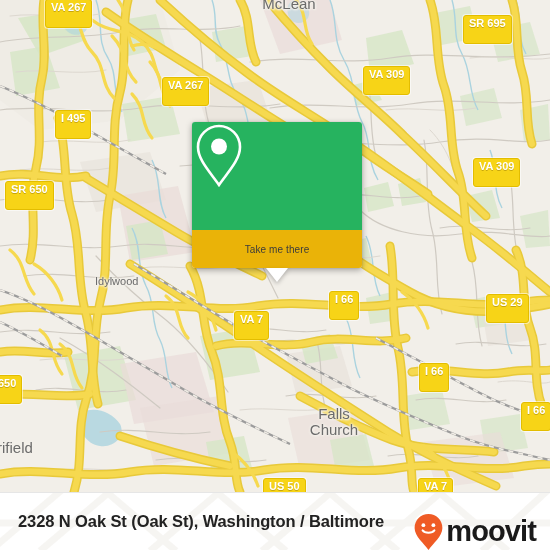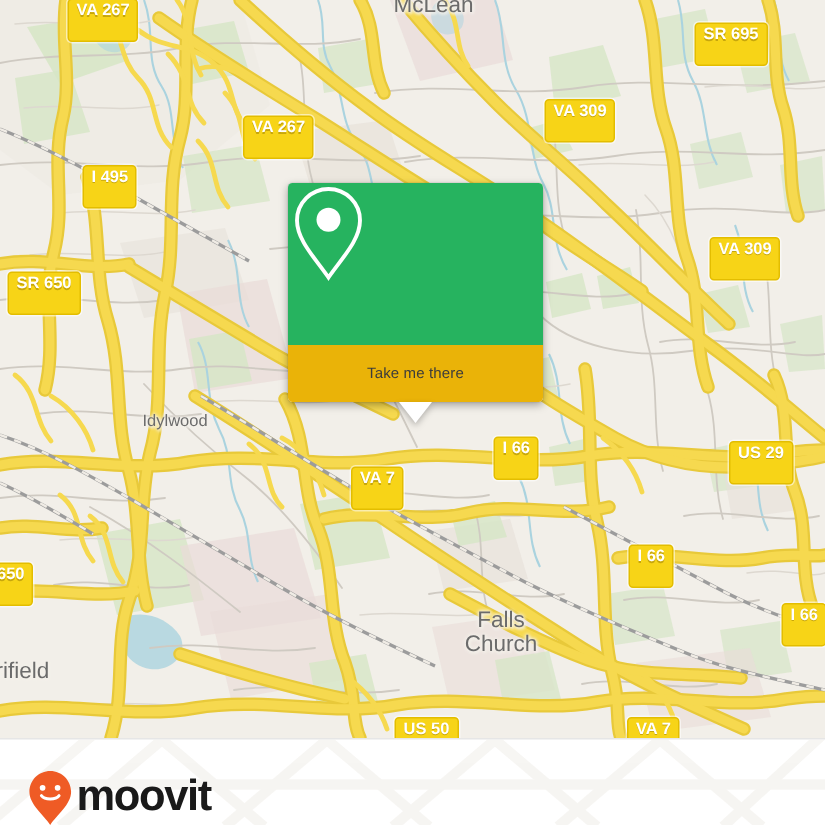--- a/index.html
+++ b/index.html
@@ -366,20 +366,23 @@
         <path d="M150,58 L230,-10"></path>
         <path d="M206,-10 L286,58"></path>
         <path d="M262,58 L342,-10"></path>
         <path d="M318,-10 L398,58"></path>
         <path d="M372,58 L452,-10"></path>
         <path d="M428,-10 L508,58"></path>
         <path d="M482,58 L560,-14"></path>
         <path d="M-10,30 L560,30"></path>
       </g>
     </svg>
+    <div id="footer-address">
+      <span>2328 N Oak St (Oak St), Washington / Baltimore</span>
+    </div>
     <div id="brand">
       <svg width="31" height="38" viewBox="0 0 31 38">
         <path d="M15.5 1 C7.8 1 1.6 7.2 1.6 14.9 C1.6 23.4 11 30.2 15.5 37 C20 30.2 29.4 23.4 29.4 14.9 C29.4 7.2 23.2 1 15.5 1 Z" fill="#ef5b25"></path>
         <circle cx="10.4" cy="12.2" r="1.9" fill="#ffffff"></circle>
         <circle cx="20.4" cy="12.2" r="1.9" fill="#ffffff"></circle>
         <path d="M9.6 17.4 C11.8 20.4 19.2 20.4 21.4 17.4" fill="none" stroke="#ffffff" stroke-width="2" stroke-linecap="round"></path>
       </svg>
       <span id="brand-word">moovit</span>
     </div>
   </div>

